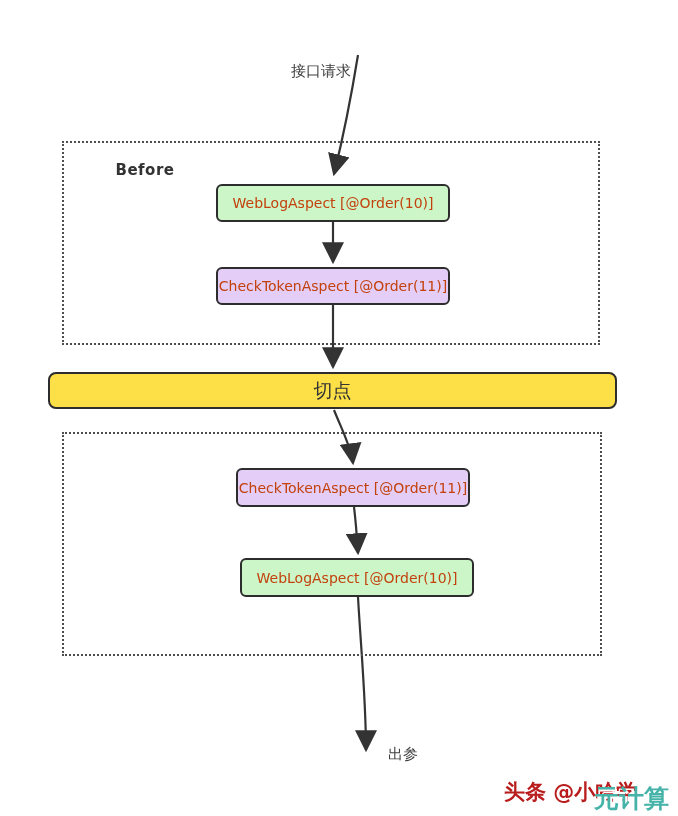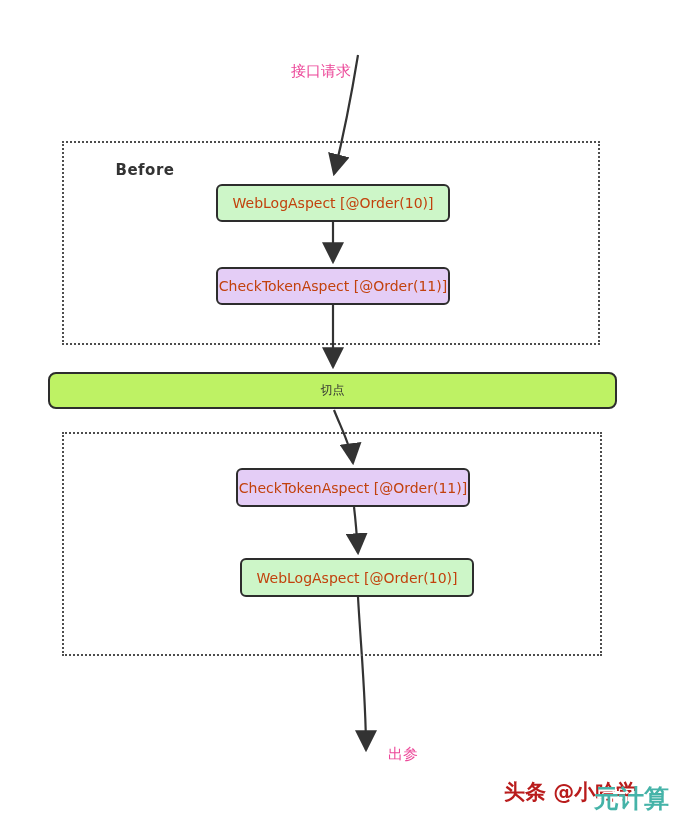--- a/index.html
+++ b/index.html
@@ -16,21 +16,21 @@
     overflow: hidden;
   }
   #arrows {
     position: absolute;
     left: 0; top: 0;
     width: 678px; height: 816px;
     pointer-events: none;
   }
   .free-label {
     position: absolute;
-    color: #ec4899;
+    color: #404040;
     font-size: 15px;
     white-space: nowrap;
   }
   .section-box {
     position: absolute;
     border: 2px dotted #4d4d4d;
     background: transparent;
     box-sizing: border-box;
   }
   .section-label {
@@ -52,27 +52,27 @@
     justify-content: center;
     font-size: 14px;
     color: #c2410c;
     white-space: nowrap;
   }
   .pointcut-box {
     position: absolute;
     box-sizing: border-box;
     left: 48px; top: 372px;
     width: 569px; height: 37px;
-    background: #bef264;
+    background: #fde047;
     border: 2.5px solid #2d2d2d;
     border-radius: 8px;
     display: flex;
     align-items: center;
     justify-content: center;
-    font-size: 12px;
+    font-size: 19px;
     color: #333333;
   }
   .watermark-gray {
     position: absolute;
     left: 504px; top: 778px;
     font-size: 21px;
     font-weight: bold;
     color: #b91c1c;
     text-shadow: 2px 2px 0 #ffffff;
     white-space: nowrap;

